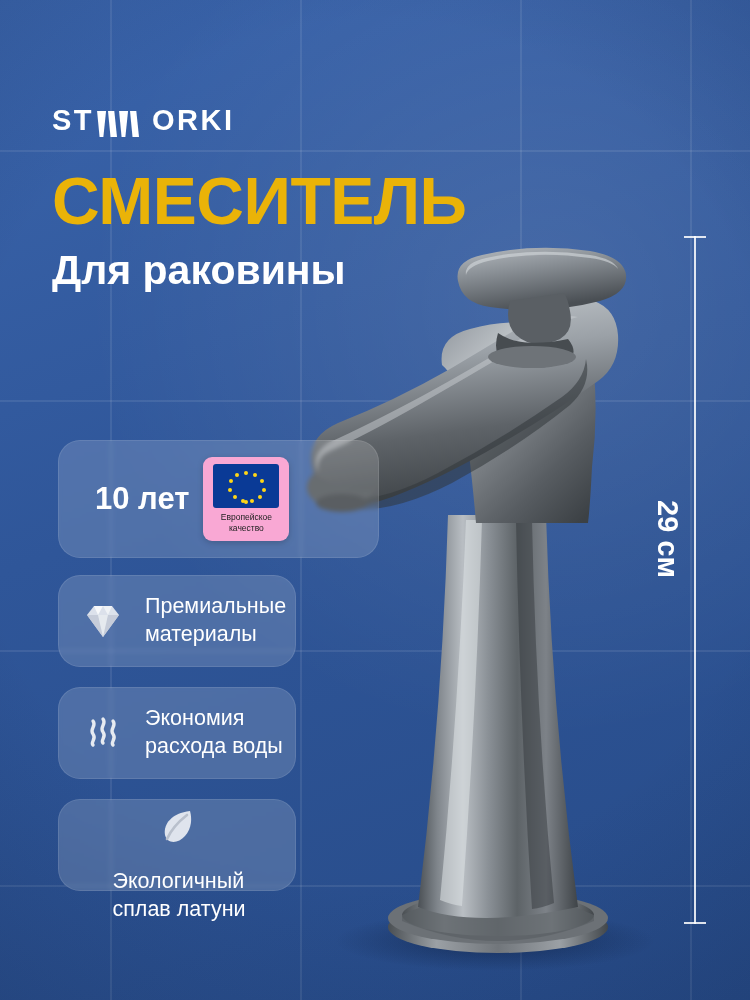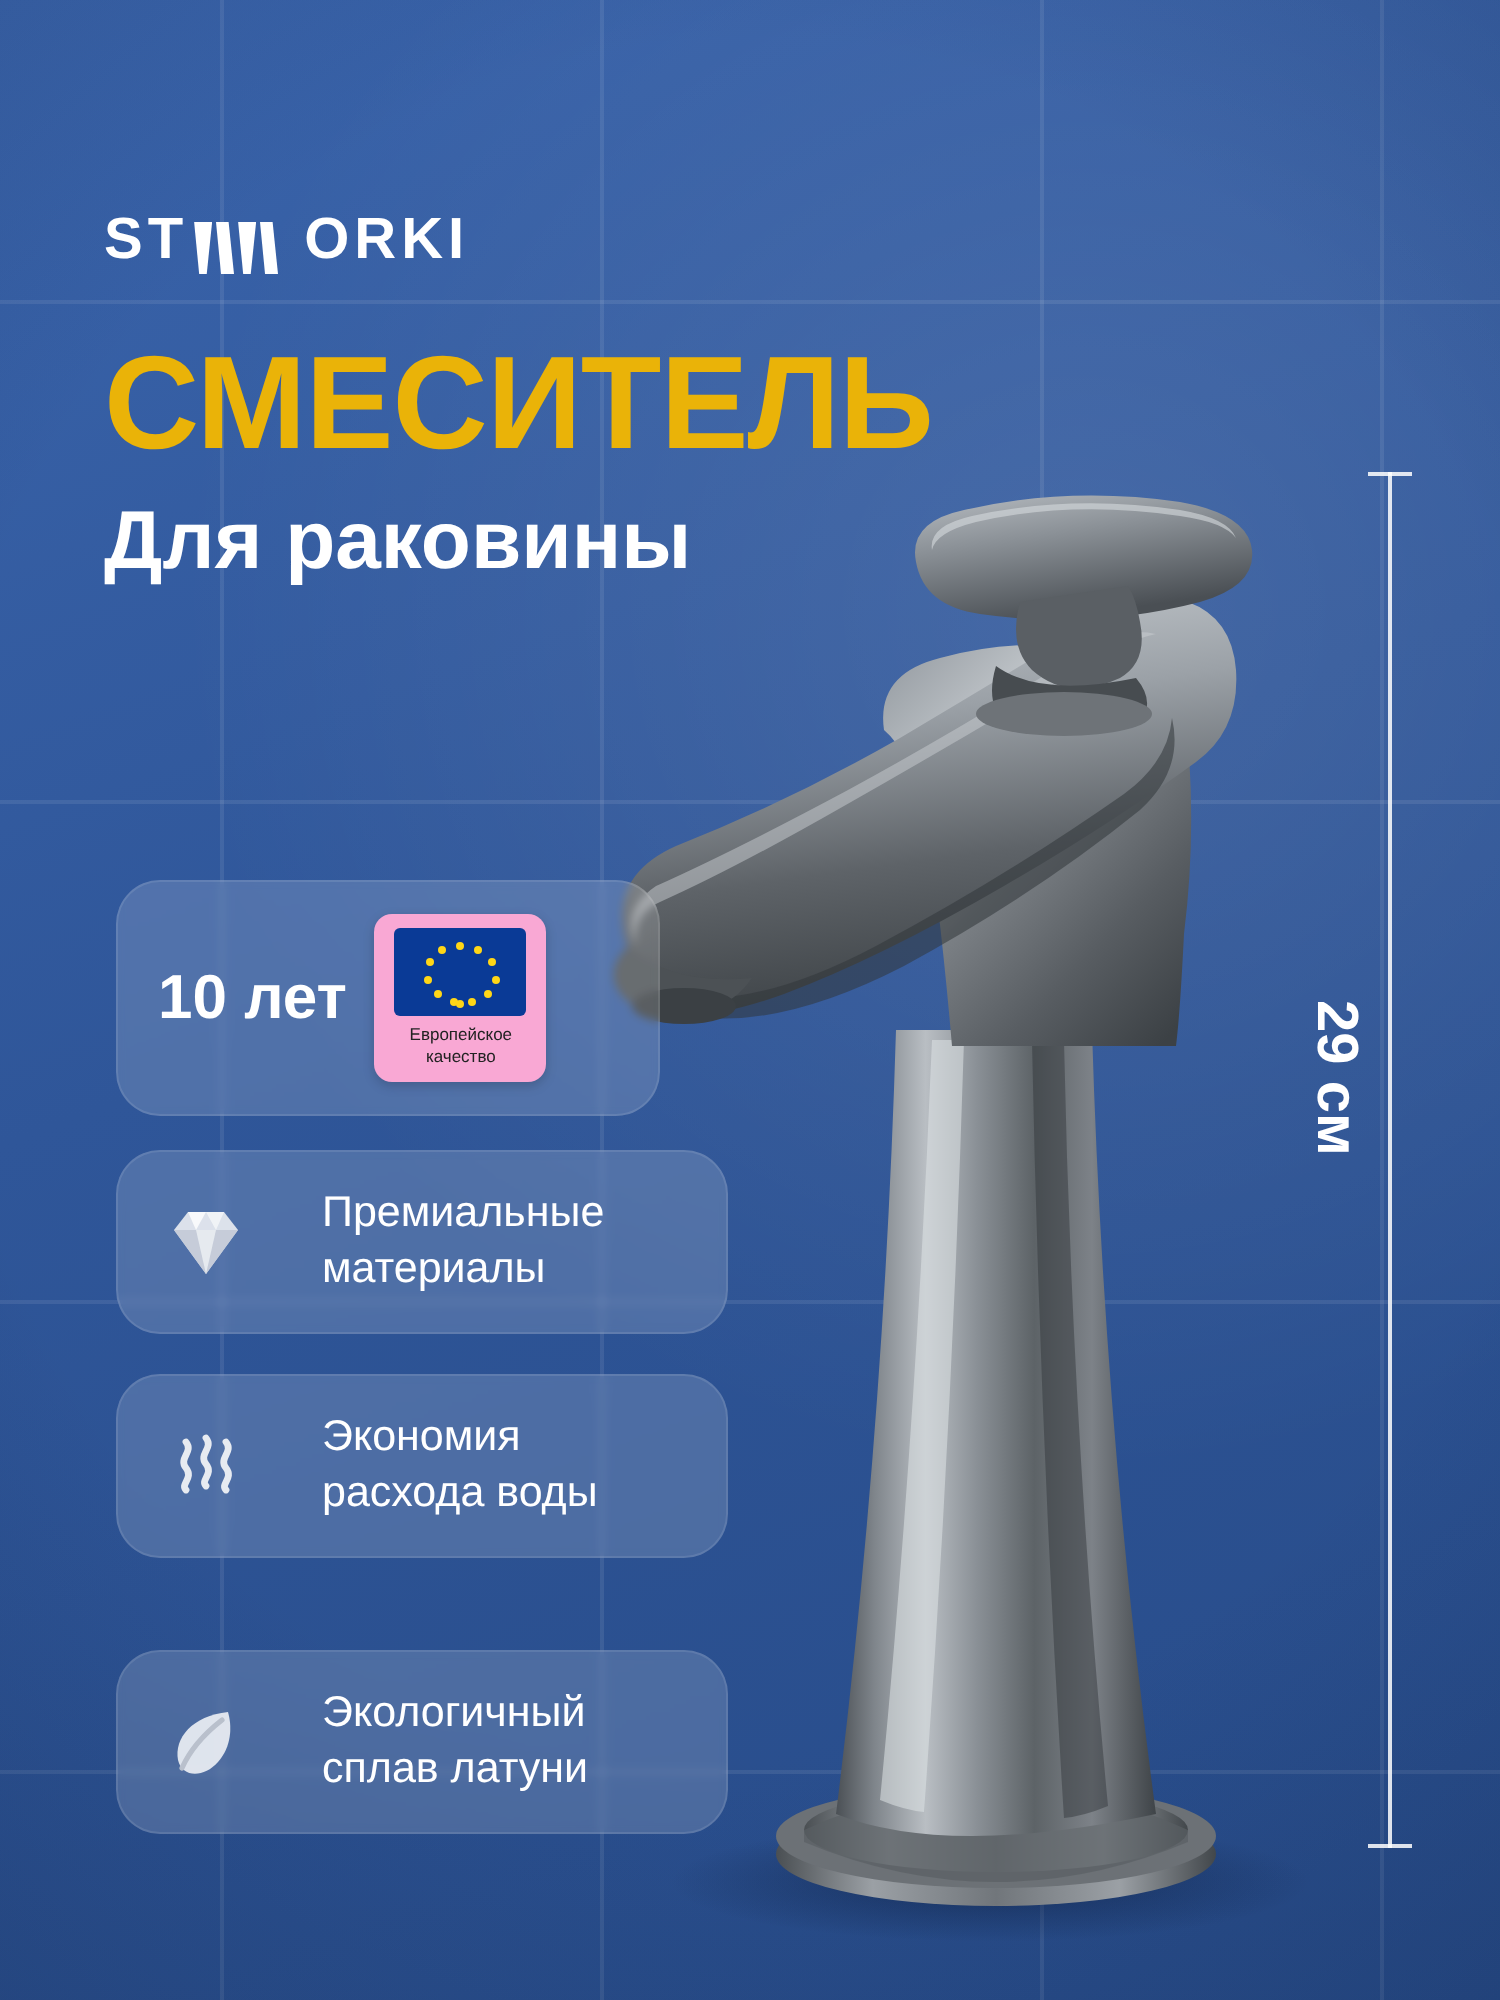--- a/index.html
+++ b/index.html
@@ -87,22 +87,22 @@
     position: absolute;
     left: 58px;
     border-radius: 22px;
     background: rgba(255,255,255,0.16);
     border: 1px solid rgba(255,255,255,0.10);
     display: flex;
     align-items: center;
     backdrop-filter: blur(2px);
   }
   .card-warranty {
-    top: 440px; width: 272px; height: 118px;
-    padding: 0 16px 0 20px;
+    top: 440px; width: 321px; height: 118px;
+    padding: 0 16px 0 36px;
     gap: 14px;
   }
   .warranty-text {
     color: #ffffff;
     font-size: 31px;
     font-weight: bold;
     line-height: 1.18;
     white-space: nowrap;
   }
   .eu-badge {
@@ -127,27 +127,27 @@
     border-radius: 50%;
   }
   .eu-caption {
     font-size: 8.5px;
     color: #222;
     line-height: 1.25;
     font-weight: normal;
   }
 
   .card-feature {
-    width: 306px; height: 92px;
+    width: 238px; height: 92px;
     padding: 0 14px 0 18px;
-    gap: 32px;
+    gap: 16px;
   }
   .card-f1 { top: 575px; }
   .card-f2 { top: 687px; }
-  .card-f3 { top: 825px; }
+  .card-f3 { top: 799px; flex-direction: column; }
   .feat-label {
     color: #ffffff;
     font-size: 21.5px;
     font-weight: normal;
     line-height: 1.3;
     white-space: nowrap;
   }
   .feat-icon {
     width: 52px; height: 52px;
     flex: 0 0 52px;

